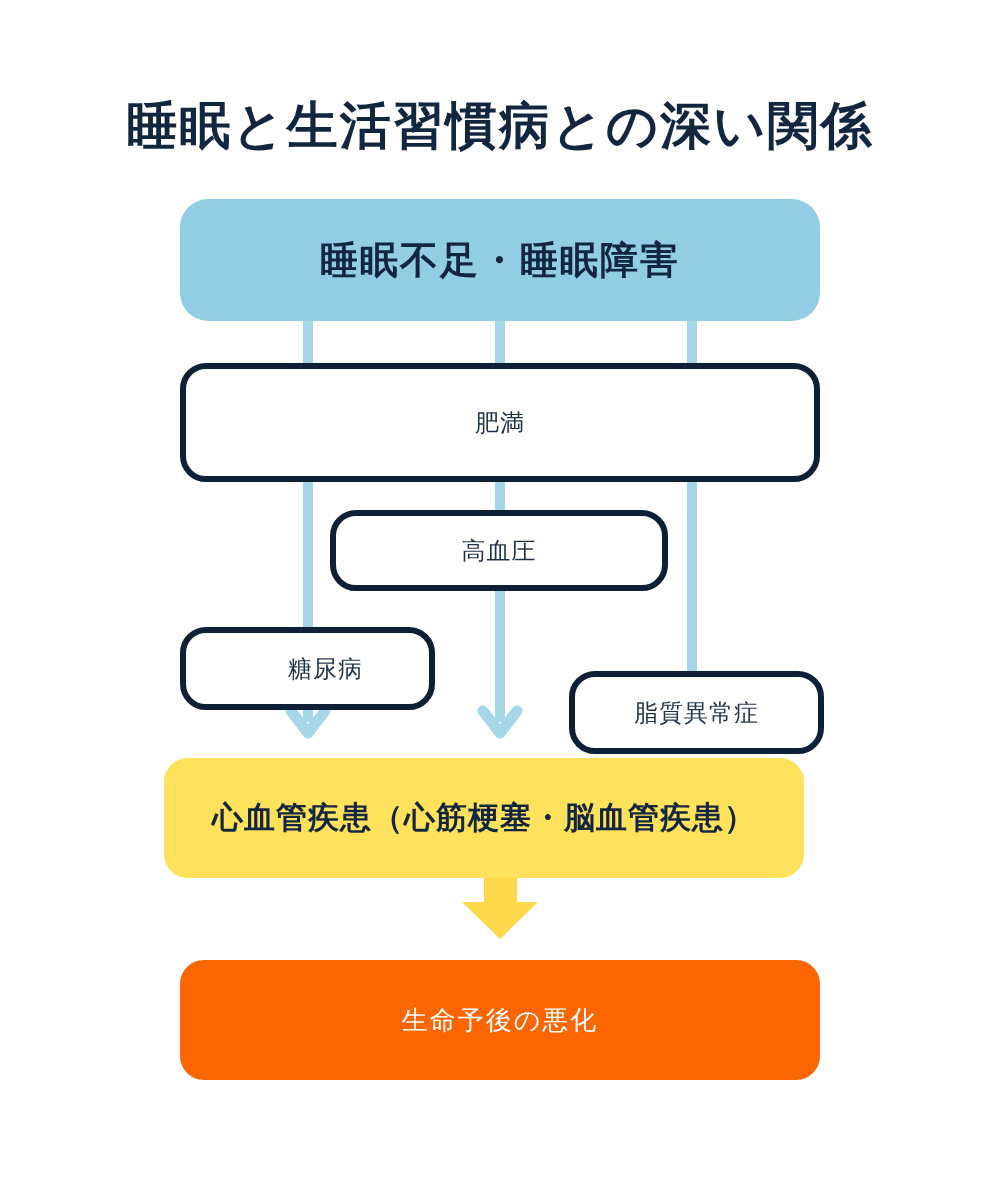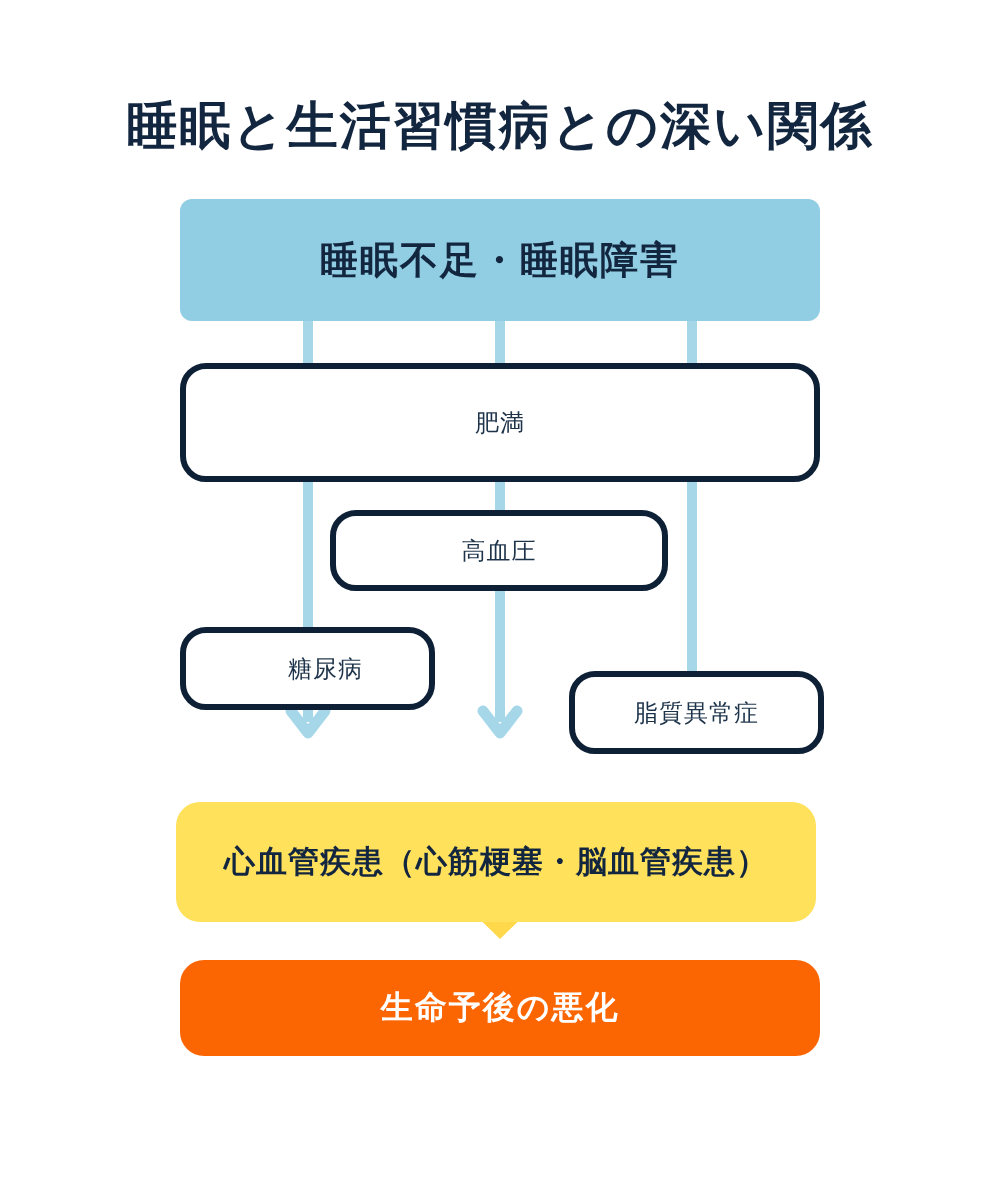--- a/index.html
+++ b/index.html
@@ -38,48 +38,47 @@
     position: absolute;
     box-sizing: border-box;
     display: flex;
     align-items: center;
     justify-content: center;
     z-index: 1;
   }
   .node-filled-blue {
     left: 180px; top: 199px; width: 640px; height: 122px;
     background: var(--box-blue, #92cee3);
-    border-radius: 12px;
+    border-radius: 28px;
     font-size: 38px; font-weight: 700; letter-spacing: 2px;
     color: var(--navy, #13263f);
   }
   .node-outline {
     background: #ffffff;
     border: 6px solid var(--navy-border, #0d2036);
     border-radius: 26px;
     font-size: 24px; font-weight: 400; letter-spacing: 1px;
     color: var(--text-regular, #1d3349);
   }
   .node-obesity      { left: 180px; top: 363px; width: 640px; height: 119px; }
   .node-hypertension { left: 330px; top: 510px; width: 338px; height: 81px; }
   .node-diabetes     { left: 180px; top: 627px; width: 255px; height: 83px; padding-left: 36px; }
   .node-dyslipidemia { left: 569px; top: 627px; width: 255px; height: 83px; margin-top: 44px; }
   .node-filled-yellow {
-    left: 176px; top: 758px; width: 640px; height: 120px;
+    left: 164px; top: 758px; width: 640px; height: 120px;
     background: var(--box-yellow, #ffe15c);
     border-radius: 24px;
     font-size: 31px; font-weight: 700; letter-spacing: 1px;
     color: var(--navy, #13263f);
-    margin-top: 44px;
   }
   .node-filled-orange {
-    left: 180px; top: 960px; width: 640px; height: 96px;
+    left: 180px; top: 960px; width: 640px; height: 120px;
     background: var(--box-orange, #fb6502);
     border-radius: 24px;
-    font-size: 32px; font-weight: 700; letter-spacing: 2px;
+    font-size: 26px; font-weight: 400; letter-spacing: 2px;
     color: var(--text-white, #ffffff);
   }
 </style>
 </head>
 <body>
 
 <div class="canvas">
 
   <div class="title">睡眠と生活習慣病との深い関係</div>
 

